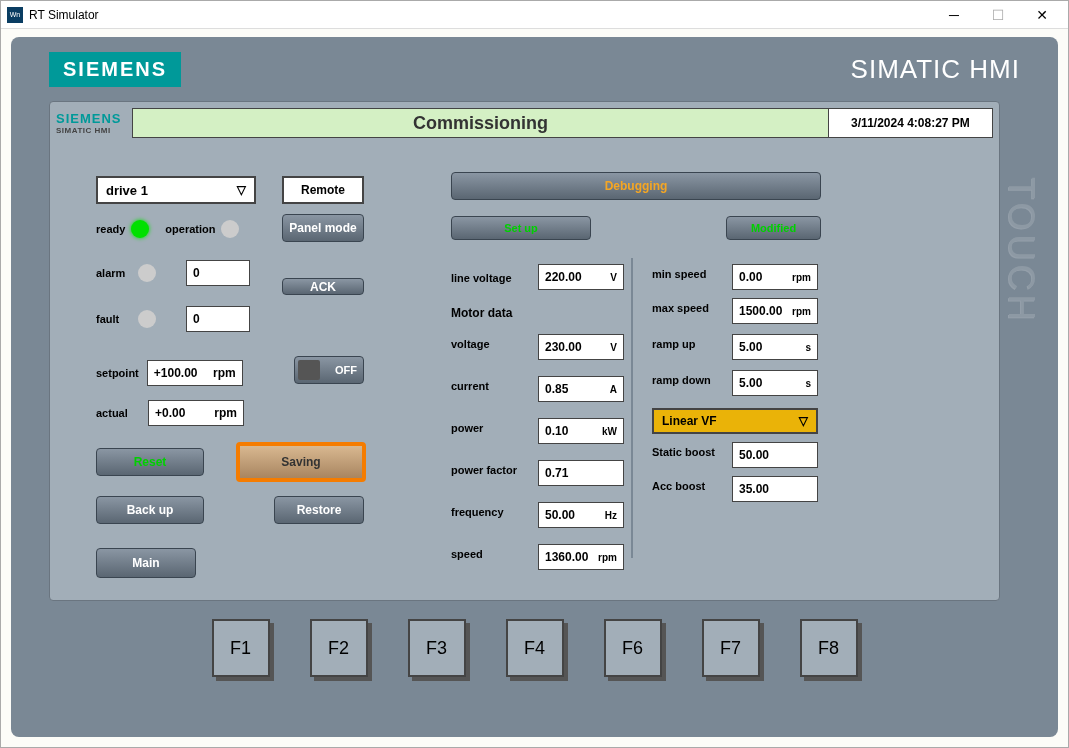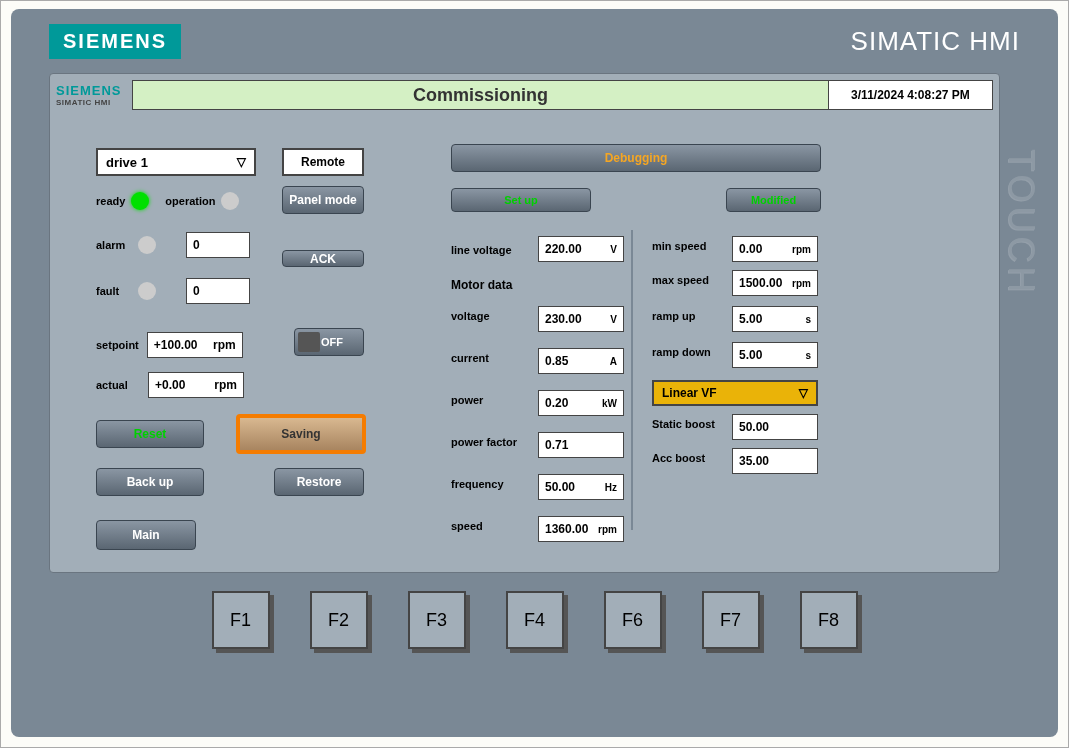--- a/index.html
+++ b/index.html
@@ -166,21 +166,21 @@
 .field { position: absolute; font-size: 11px; font-weight: bold; color: #000; display: flex; align-items: center; gap: 8px; }
 .f-setpoint { left: 40px; top: 222px; }
 .f-actual { left: 40px; top: 262px; }
 .f-sp-off { left: 238px; top: 218px; }
 
 .toggle-off {
   width: 70px; height: 28px;
   background: linear-gradient(#8a96a3, #5a6672);
   border: 1px solid #3a4550; border-radius: 4px;
   display: flex; align-items: center; justify-content: flex-end;
-  padding: 0 20px; color: #fff; font-size: 11px; font-weight: bold;
+  padding: 0 6px; color: #fff; font-size: 11px; font-weight: bold;
   position: relative;
 }
 .toggle-off::before {
   content: ''; position: absolute; left: 3px; top: 3px;
   width: 22px; height: 20px; background: #555;
   border-radius: 2px;
 }
 
 .col2 { position: absolute; }
 .c2-label { font-size: 11px; font-weight: bold; color: #000; }
@@ -214,20 +214,29 @@
   box-shadow: 4px 4px 0 #555;
   display: flex; align-items: center; justify-content: center;
   font-size: 18px; font-weight: normal; color: #000;
   cursor: pointer;
 }
 </style>
 </head>
 <body>
 
 <div class="window">
+  <div class="titlebar">
+    <span class="titlebar-icon">Wn</span>
+    <span class="titlebar-title">RT Simulator</span>
+    <div class="titlebar-controls">
+      <div class="titlebar-btn">─</div>
+      <div class="titlebar-btn max">☐</div>
+      <div class="titlebar-btn close">✕</div>
+    </div>
+  </div>
 
   <div class="frame-outer">
     <div class="bezel">
 
       <div class="bezel-header">
         <div class="siemens-logo">SIEMENS</div>
         <div class="simatic-hmi">SIMATIC HMI</div>
       </div>
 
       <div class="touch-label">TOUCH</div>
@@ -323,21 +332,21 @@
           </div>
 
           <div class="col2 c2-label" style="left:395px;top:242px">current</div>
           <div class="col2 val-box c2-val" style="left:482px;top:238px">
             <span>0.85</span>
             <span class="c2-unit">A</span>
           </div>
 
           <div class="col2 c2-label" style="left:395px;top:284px">power</div>
           <div class="col2 val-box c2-val" style="left:482px;top:280px">
-            <span>0.20</span>
+            <span>0.10</span>
             <span class="c2-unit">kW</span>
           </div>
 
           <div class="col2 c2-label" style="left:395px;top:326px">power factor</div>
           <div class="col2 val-box c2-val" style="left:482px;top:322px">
             <span>0.71</span>
             <span class="c2-unit"></span>
           </div>
 
           <div class="col2 c2-label" style="left:395px;top:368px">frequency</div>

